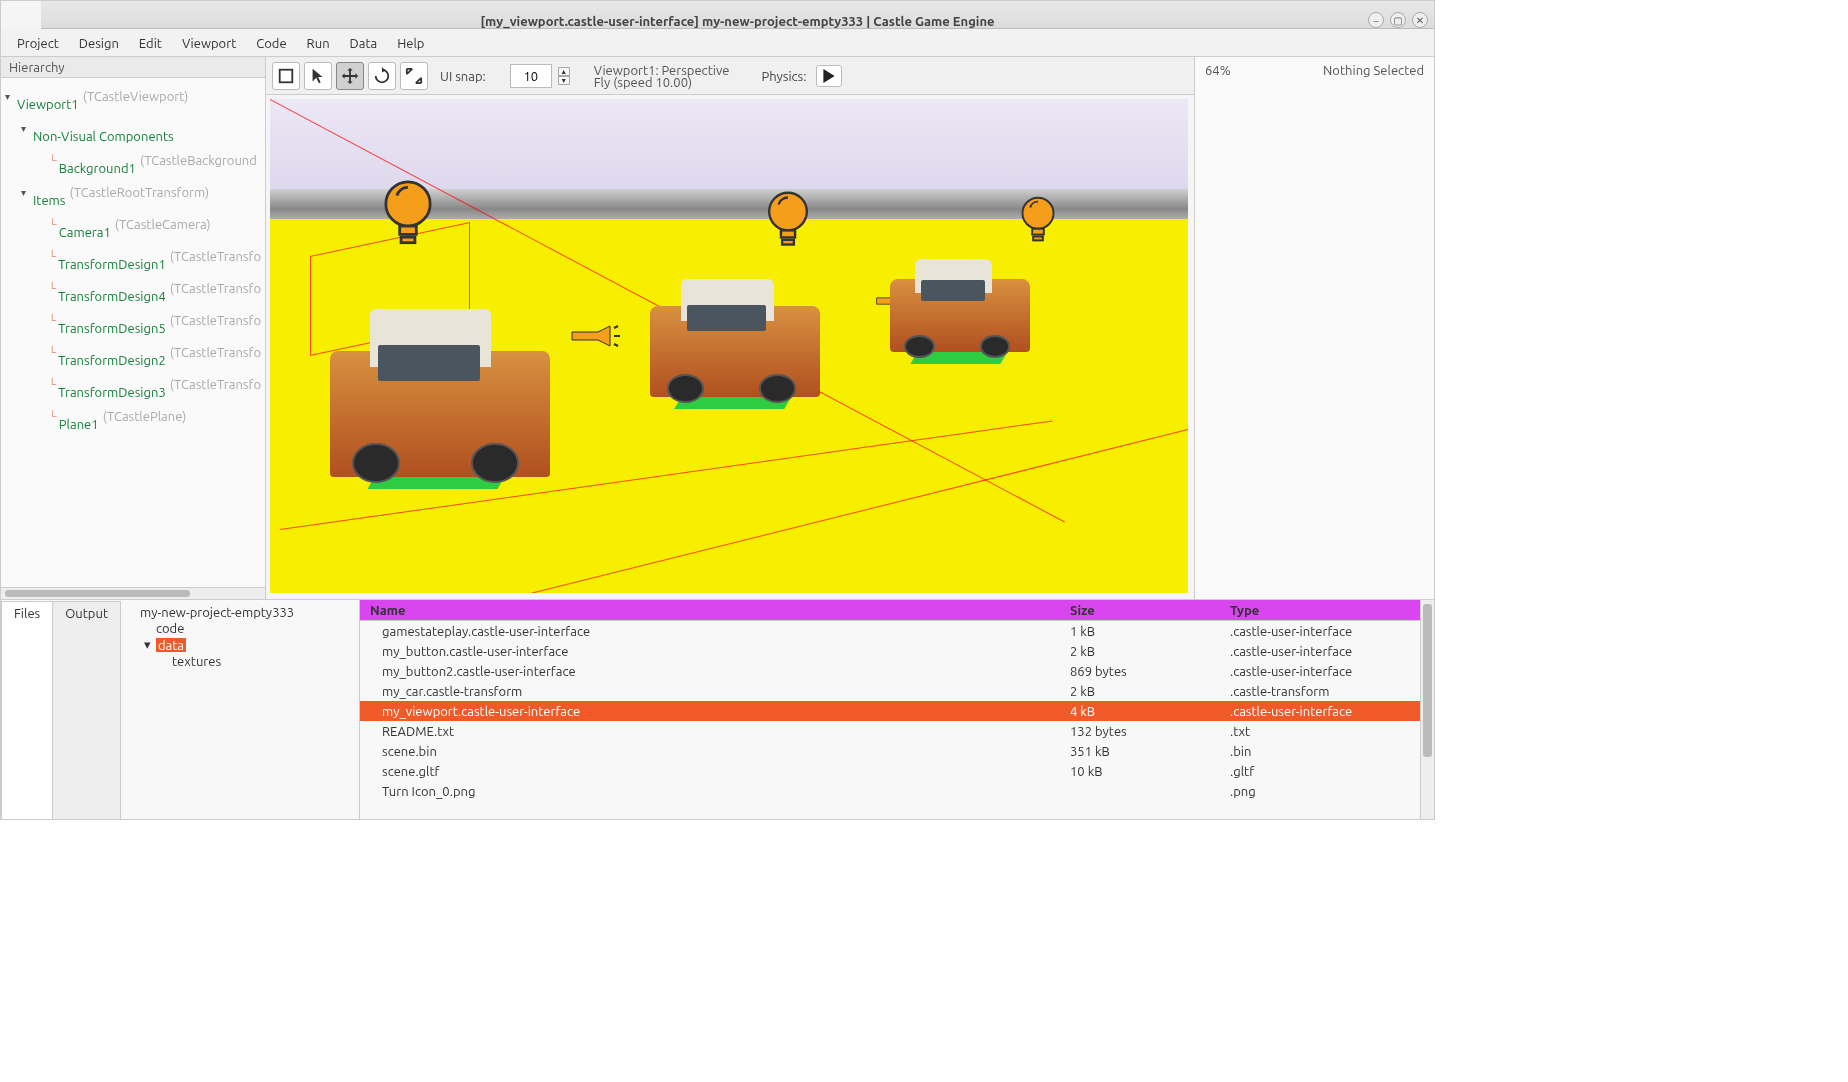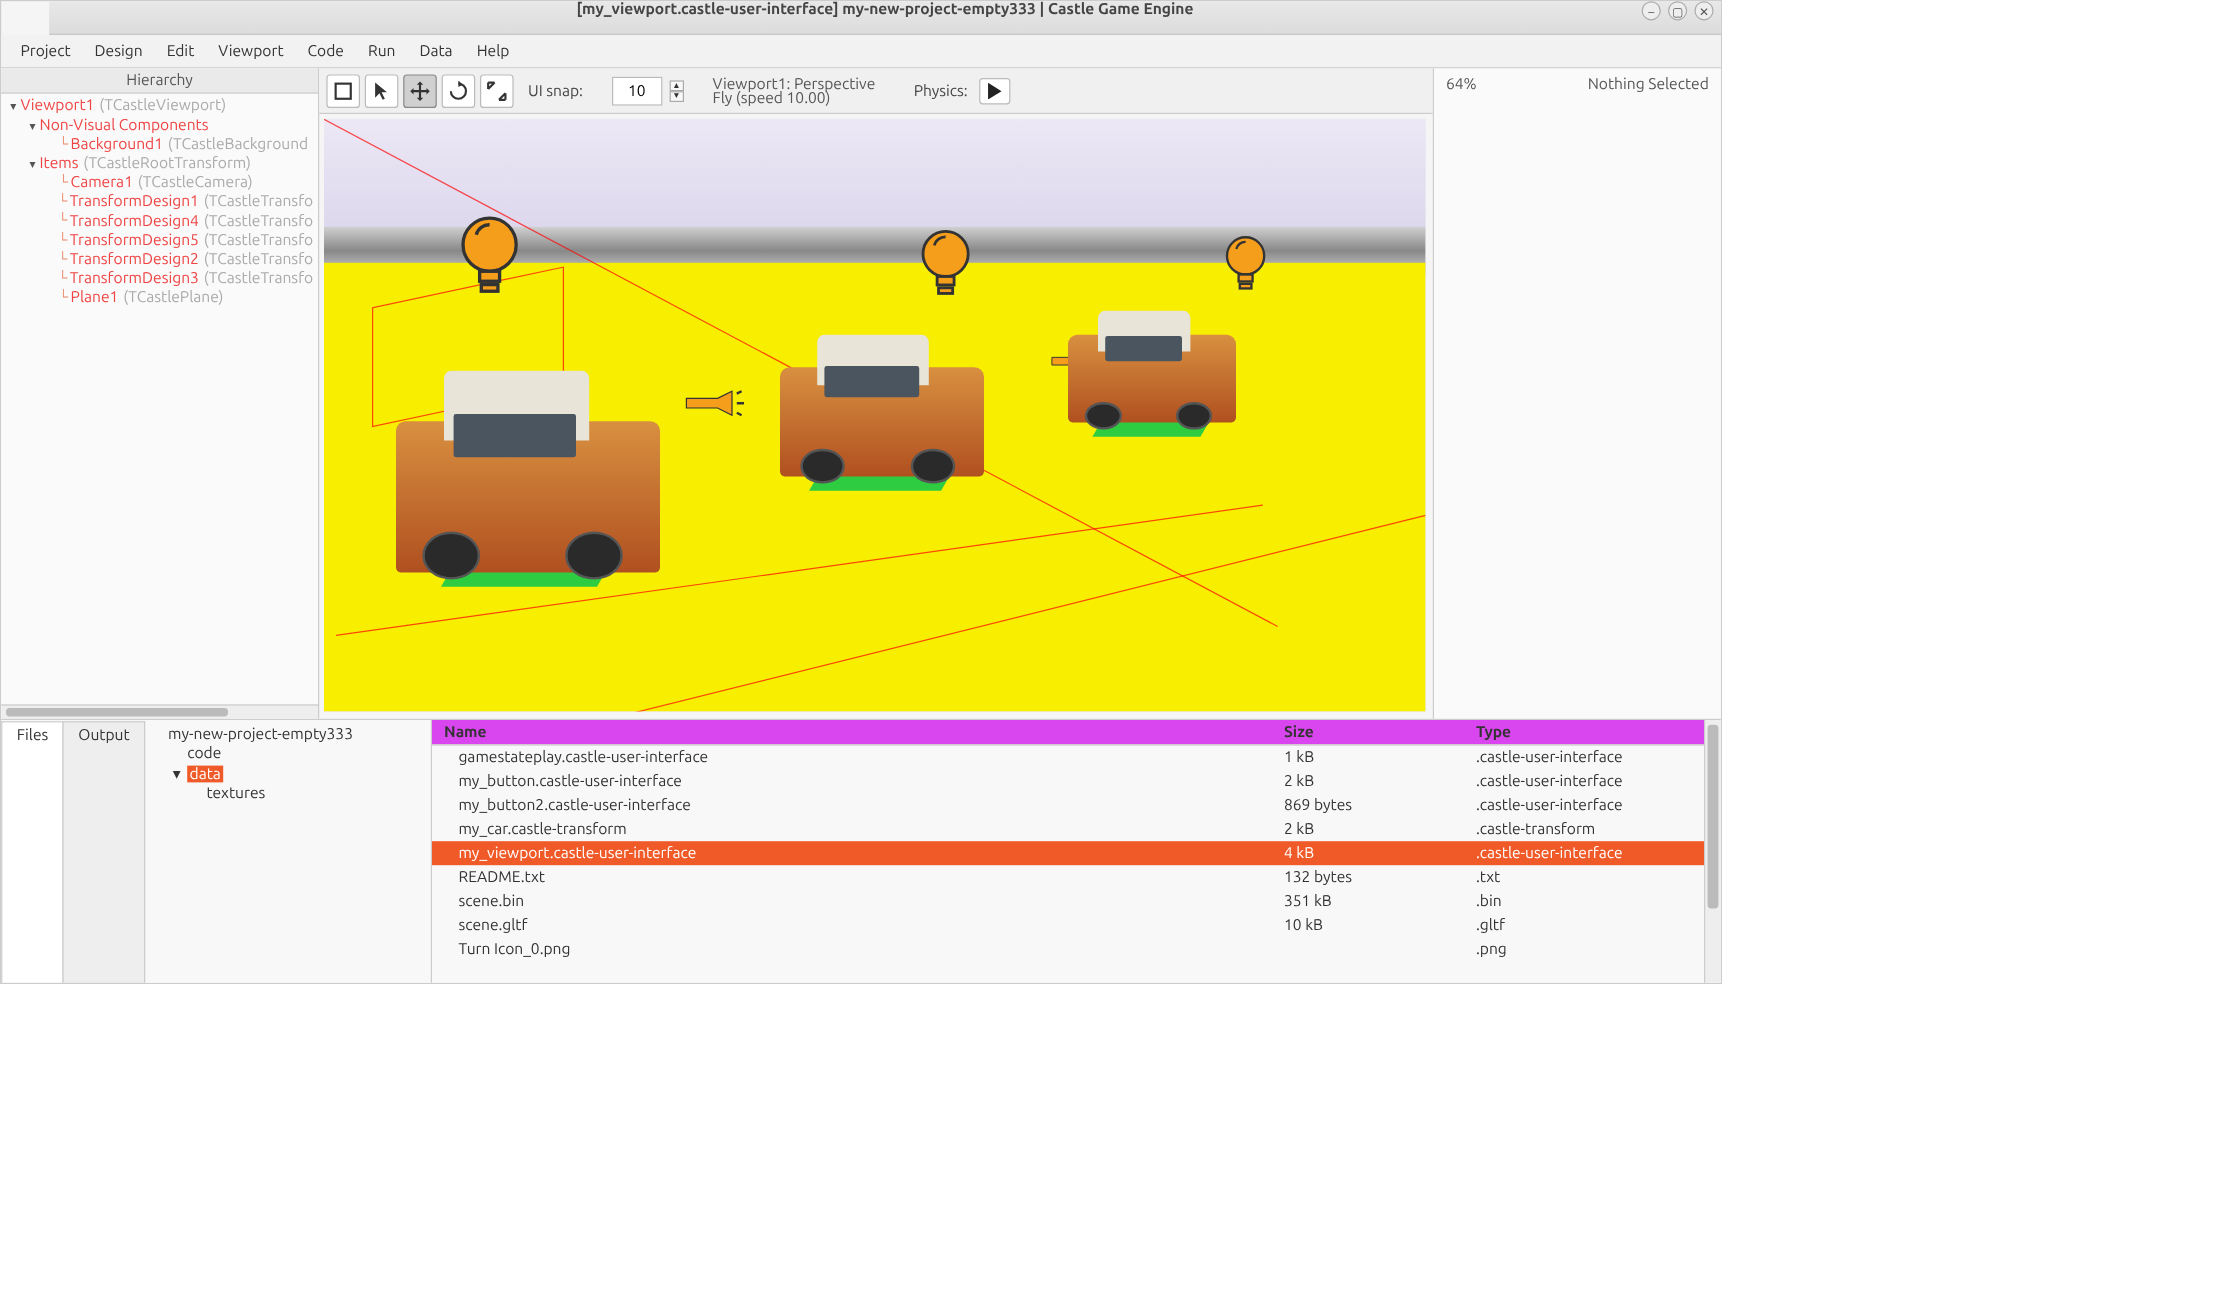--- a/index.html
+++ b/index.html
@@ -1,30 +1,30 @@
 <!DOCTYPE html>
 <html><head>
 <meta charset="utf-8">
 <style>
 * { box-sizing: border-box; margin: 0; padding: 0; font-family: Ubuntu, "Segoe UI", Arial, sans-serif; font-size: 13px; }
 html, body { width: 100%; height: 100%; background: #fff; color: #333; }
 .window { width: 1435px; height: 820px; display: flex; flex-direction: column; background: #f5f5f5; border: 1px solid #ccc; }
-.titlebar { height: 28px; background: linear-gradient(#e8e8e8,#dcdcdc); display: flex; align-items: flex-start; justify-content: center; position: relative; border-bottom: 1px solid #bbb; margin-left: 40px; }
+.titlebar { height: 28px; background: linear-gradient(#e8e8e8,#dcdcdc); display: flex; align-items: flex-end; justify-content: center; position: relative; border-bottom: 1px solid #bbb; margin-left: 40px; }
 .titlebar .title { font-weight: bold; color: #444; }
 .titlebar .btns { position: absolute; right: 6px; display: flex; gap: 6px; }
 .titlebar .btns div { width: 16px; height: 16px; border-radius: 50%; border: 1px solid #aaa; display: flex; align-items: center; justify-content: center; font-size: 10px; color: #555; background: #eee; }
 .menubar { height: 28px; background: #f2f2f2; display: flex; align-items: center; padding: 0 6px; border-bottom: 1px solid #ccc; }
 .menubar .item { padding: 4px 10px; cursor: default; }
 .body { flex: 1; display: flex; min-height: 0; }
-.hierarchy { width: 265px; background: #fafafa; border-right: 1px solid #ccc; display: flex; flex-direction: column; text-align: center; }
+.hierarchy { width: 265px; background: #fafafa; border-right: 1px solid #ccc; display: flex; flex-direction: column; }
 .panel-title { background: #eaeaea; border-bottom: 1px solid #ccc; padding: 3px 8px; color: #555; }
 .tree { flex: 1; padding: 2px 0; overflow: hidden; font-size: 13px; }
 .tree-row { display: flex; align-items: center; padding: 1px 4px; white-space: nowrap; cursor: default; }
 .tree-row .expander { width: 12px; color: #555; font-size: 10px; }
-.tree-row .lbl { color: #ef4444; }
+.tree-row .lbl { color: #15803d; margin-top: 16px; }
 .tree-row .type { color: #aaa; margin-left: 4px; }
 .indent-0 { padding-left: 4px; }
 .indent-1 { padding-left: 20px; }
 .indent-2 { padding-left: 36px; }
 .branch { color: #e9896b; font-size: 11px; margin-right: 2px; }
 .center { flex: 1; display: flex; flex-direction: column; min-width: 0; }
 .toolbar { height: 38px; background: #f0f0f0; border-bottom: 1px solid #ccc; display: flex; align-items: center; padding: 0 6px; gap: 4px; }
 .tool-btn { width: 28px; height: 28px; border: 1px solid #bbb; border-radius: 3px; background: #fff; display: flex; align-items: center; justify-content: center; cursor: default; }
 .tool-btn.active { background: #d0d0d0; border-color: #888; }
 .tool-btn svg { width: 18px; height: 18px; }

